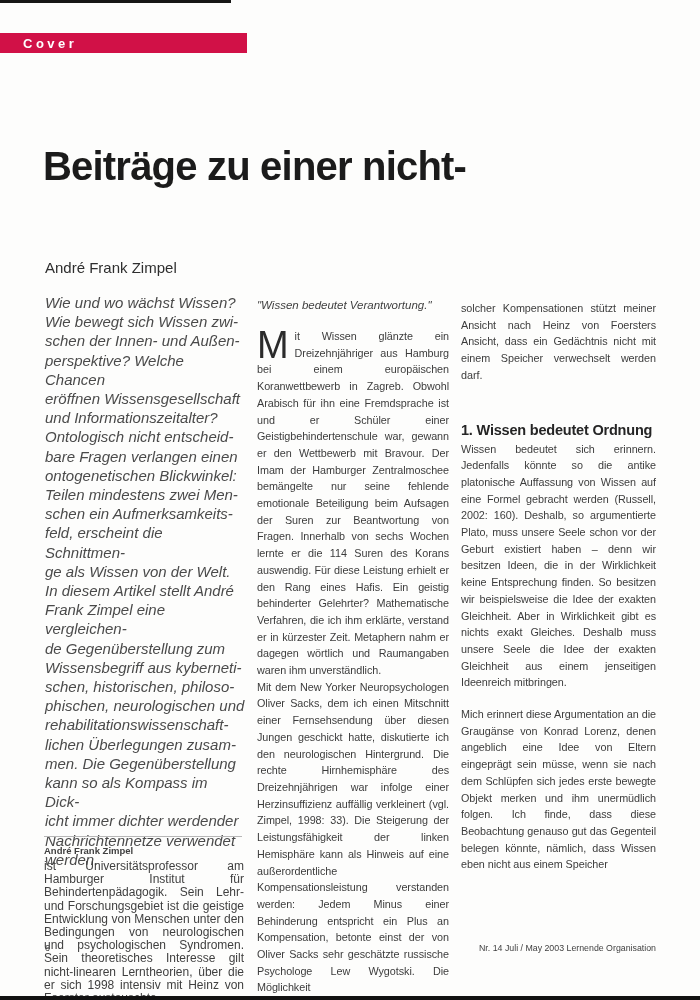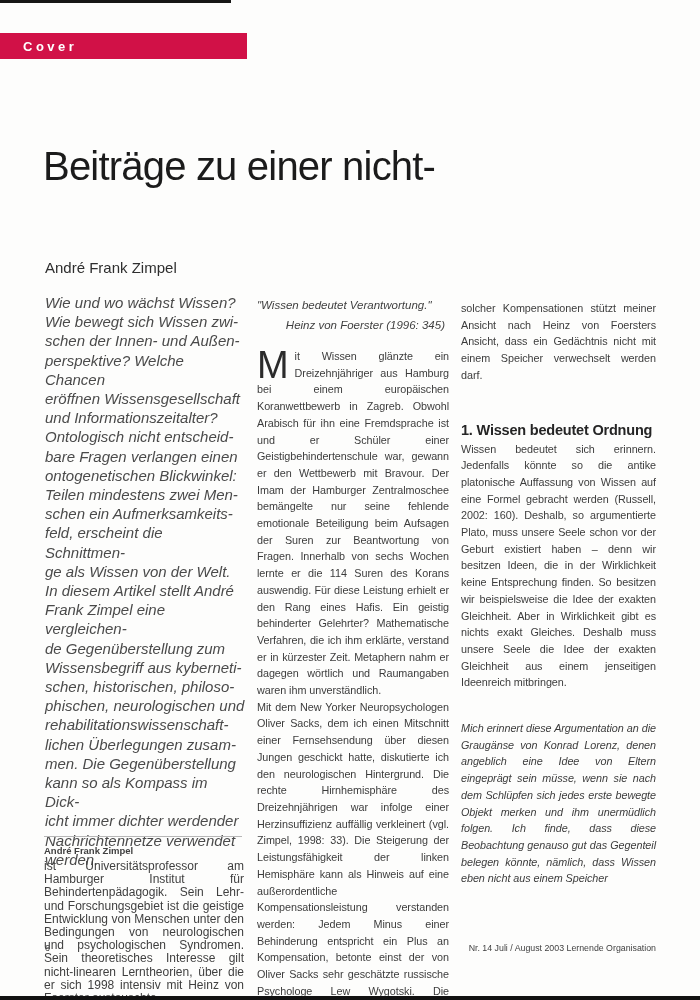--- a/index.html
+++ b/index.html
@@ -13,30 +13,30 @@
     color: #3a3a3a;
   }
   
   .artifact-top {
     position: absolute; left: 0; top: 0; width: 231px; height: 3px; background: #161616;
   }
   .artifact-bottom {
     position: absolute; left: 0; bottom: 0; width: 700px; height: 4px; background: #121212;
   }
   .cover-bar {
-    position: absolute; left: 0; top: 33px; width: 247px; height: 26px;
+    position: absolute; left: 0; top: 33px; width: 247px; height: 20px;
     background: #d11147; display: flex; align-items: center;
   }
   .cover-bar span {
     color: #ffffff; font-size: 13px; font-weight: bold;
     letter-spacing: 3.5px; padding-left: 23px; padding-top: 1px;
   }
   .title {
     position: absolute; left: 43px; top: 142px; margin: 0;
-    font-size: 40px; line-height: 49px; font-weight: normal;
+    font-size: 40px; line-height: 49px; font-weight: bold;
     letter-spacing: -0.8px; color: #1b1b1b; white-space: nowrap;
   }
   .author {
     position: absolute; left: 45px; top: 259px;
     font-size: 15px; color: #2e2e2e;
   }
   .intro {
     position: absolute; left: 45px; top: 293px; width: 200px;
     font-style: italic; font-size: 15px; line-height: 19.2px;
     color: #4a4a4a; white-space: pre-line;
@@ -58,21 +58,21 @@
   .dropcap {
     float: left; font-size: 38px; line-height: 32px;
     padding-right: 6px; padding-top: 1px; color: #2b2b2b;
   }
   .col-right p.body.top { margin-top: 5px; }
   .section-heading {
     margin: 38px 16px 3px 0; font-size: 14.5px; font-weight: bold;
     color: #252525; letter-spacing: -0.2px; white-space: nowrap;
   }
   .subheading { font-size: 10.8px; line-height: 16.7px; color: #3c3c3c; }
-  p.body.gap { margin-top: 29px; font-style: italic; }
+  p.body.gap { margin-top: 15px; }
   .bio-divider {
     position: absolute; left: 44px; top: 836px; width: 198px; height: 1px;
     background: #b7b7b7;
   }
   .bio { position: absolute; left: 44px; top: 845px; width: 200px; color: #3f3f3f; }
   .bio-name { font-size: 9.5px; font-weight: bold; margin-bottom: 4px; }
   .bio-text {
     font-size: 12px; line-height: 13.2px; text-align: justify;
     hyphens: auto; -webkit-hyphens: auto;
   }
@@ -120,21 +120,20 @@
 lichen Überlegungen zusam-
 men. Die Gegenüberstellung
 kann so als Kompass im Dick-
 icht immer dichter werdender
 Nachrichtennetze verwendet
 werden.</div>
 
   <div class="col-mid">
     <div class="epigraph">
       <div class="quote">"Wissen bedeutet Verantwortung."</div>
-      <div class="attribution">Heinz von Foerster (1996: 345)</div>
     </div>
     <p class="body first"><span class="dropcap">M</span><span>it Wissen glänzte ein Dreizehnjähriger aus Hamburg bei einem europäischen Koranwettbewerb in Zagreb. Obwohl Arabisch für ihn eine Fremdsprache ist und er Schüler einer Geistigbehindertenschule war, gewann er den Wettbewerb mit Bravour. Der Imam der Hamburger Zentralmoschee bemängelte nur seine fehlende emotionale Beteiligung beim Aufsagen der Suren zur Beantwortung von Fragen. Innerhalb von sechs Wochen lernte er die 114 Suren des Korans auswendig. Für diese Leistung erhielt er den Rang eines Hafis. Ein geistig behinderter Gelehrter? Mathematische Verfahren, die ich ihm erklärte, verstand er in kürzester Zeit. Metaphern nahm er dagegen wörtlich und Raumangaben waren ihm unverständlich.</span></p>
     <p class="body">Mit dem New Yorker Neuropsychologen Oliver Sacks, dem ich einen Mitschnitt einer Fernsehsendung über diesen Jungen geschickt hatte, diskutierte ich den neurologischen Hintergrund. Die rechte Hirnhemisphäre des Dreizehnjährigen war infolge einer Herzinsuffizienz auffällig verkleinert (vgl. Zimpel, 1998: 33). Die Steigerung der Leistungsfähigkeit der linken Hemisphäre kann als Hinweis auf eine außerordentliche Kompensationsleistung verstanden werden: Jedem Minus einer Behinderung entspricht ein Plus an Kompensation, betonte einst der von Oliver Sacks sehr geschätzte russische Psychologe Lew Wygotski. Die Möglichkeit</p>
   </div>
 
   <div class="col-right">
     <p class="body top">solcher Kompensationen stützt meiner Ansicht nach Heinz von Foersters Ansicht, dass ein Gedächtnis nicht mit einem Speicher verwechselt werden darf.</p>
     <h2 class="section-heading">1. Wissen bedeutet Ordnung</h2>
     <p class="body">Wissen bedeutet sich erinnern. Jedenfalls könnte so die antike platonische Auffassung von Wissen auf eine Formel gebracht werden (Russell, 2002: 160). Deshalb, so argumentierte Plato, muss unsere Seele schon vor der Geburt existiert haben – denn wir besitzen Ideen, die in der Wirklichkeit keine Entsprechung finden. So besitzen wir beispielsweise die Idee der exakten Gleichheit. Aber in Wirklichkeit gibt es nichts exakt Gleiches. Deshalb muss unsere Seele die Idee der exakten Gleichheit aus einem jenseitigen Ideenreich mitbringen.</p>
     <p class="body gap">Mich erinnert diese Argumentation an die Graugänse von Konrad Lorenz, denen angeblich eine Idee von Eltern eingeprägt sein müsse, wenn sie nach dem Schlüpfen sich jedes erste bewegte Objekt merken und ihm unermüdlich folgen. Ich finde, dass diese Beobachtung genauso gut das Gegenteil belegen könnte, nämlich, dass Wissen eben nicht aus einem Speicher</p>
@@ -142,18 +141,18 @@
 
   <div class="bio-divider"></div>
 
   <div class="bio">
     <div class="bio-name">André Frank Zimpel</div>
     <div class="bio-text">ist Universitätsprofessor am Hamburger Institut für Behindertenpädagogik. Sein Lehr- und Forschungsgebiet ist die geistige Entwicklung von Menschen unter den Bedingungen von neurologischen und psychologischen Syndromen. Sein theoretisches Interesse gilt nicht-linearen Lerntheorien, über die er sich 1998 intensiv mit Heinz von Foerster austauschte.</div>
   </div>
 
   <div class="footer">
     <span class="pnum">6</span>
-    <span class="issue">Nr. 14 Juli / August 2003 Lernende Organisation</span>
+    <span class="issue">Nr. 14 Juli / May 2003 Lernende Organisation</span>
   </div>
 
   <div class="artifact-bottom"></div>
 
 </div>
 
 </body></html>

